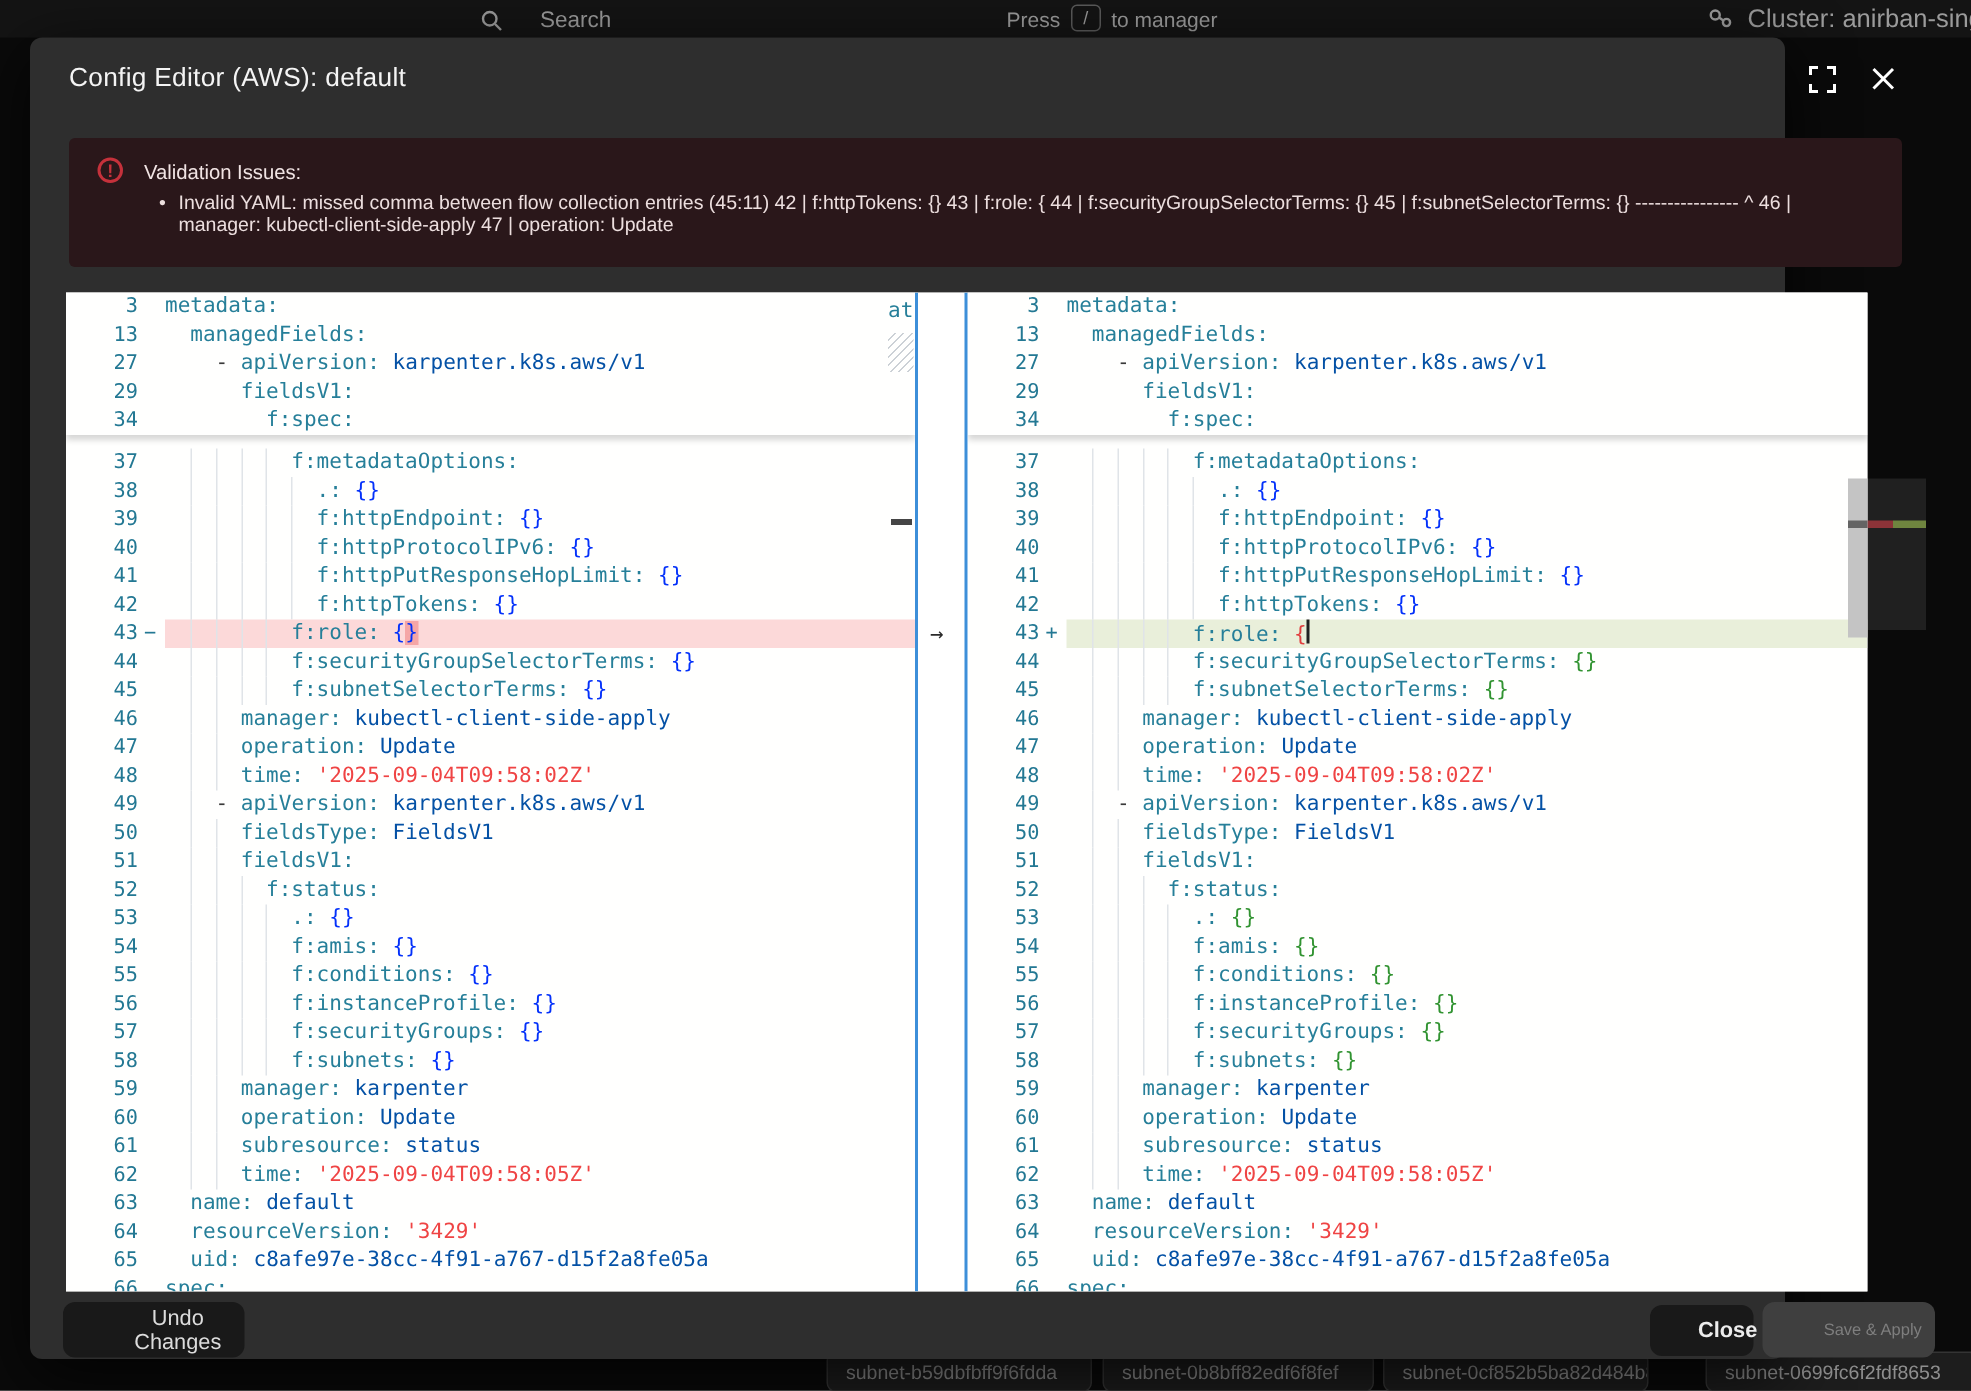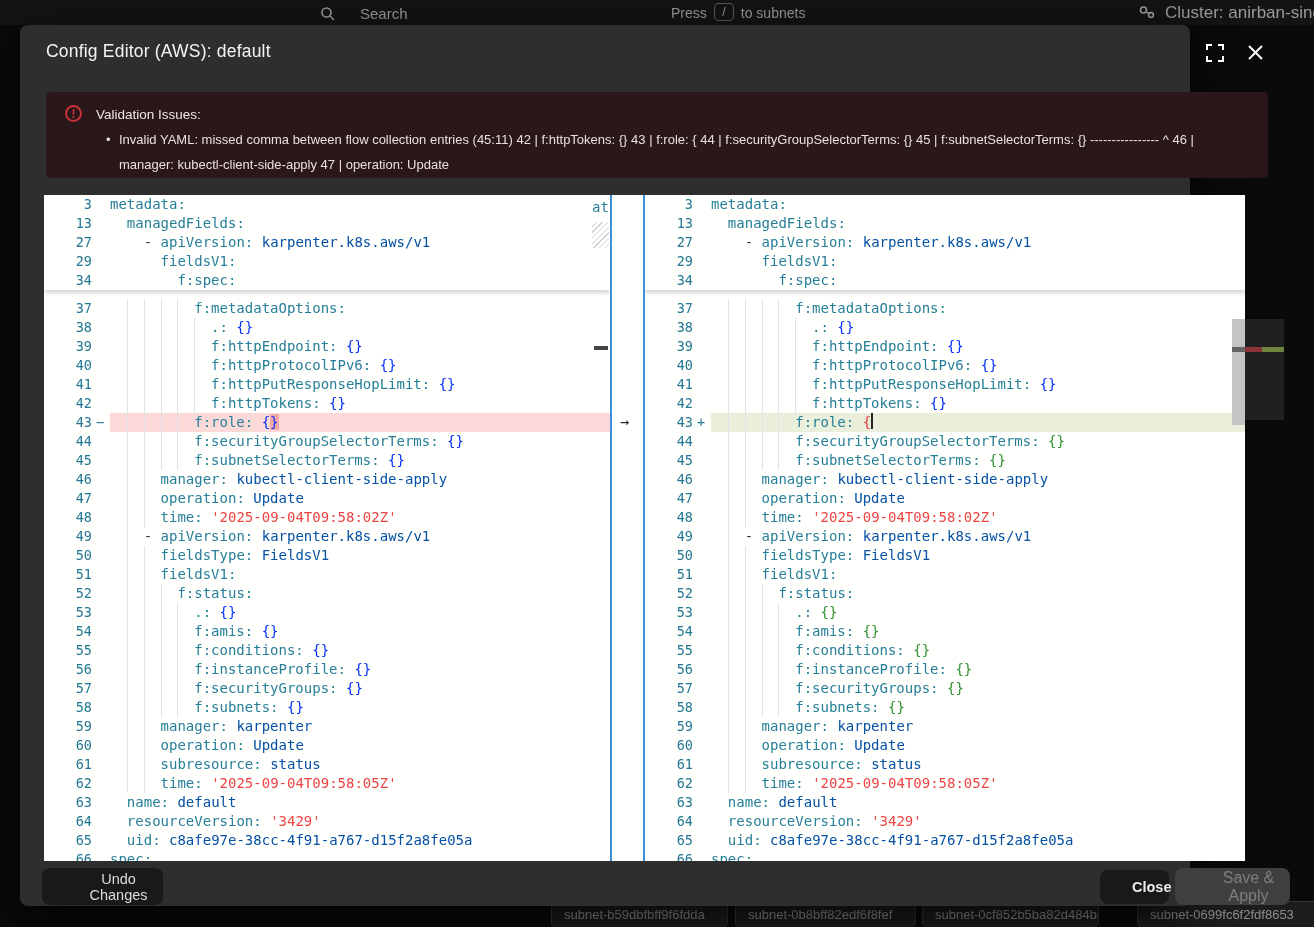--- a/index.html
+++ b/index.html
@@ -22,21 +22,21 @@
   .modal-title { position:absolute; left:26px; top:16px; font-size:17.5px; color:#f4f4f4; font-weight:500; letter-spacing:.2px; }
   .icon-btn { position:absolute; width:22px; height:22px; display:flex; align-items:center; justify-content:center; cursor:pointer; }
   .fs-btn { left:1184px; top:17px; }
   .x-btn  { left:1224px; top:16px; color:#ffffff; font-size:20px; }
 
   
   .banner { position:absolute; left:26px; top:67px; width:1222px; height:86px; background:#2a171a; border-radius:4px; }
   .banner-icon { position:absolute; left:19px; top:13px; width:17px; height:17px; border:2px solid #c5313b; border-radius:50%;
                  color:#c5313b; font-size:12px; font-weight:bold; display:flex; align-items:center; justify-content:center; }
   .banner-title { position:absolute; left:50px; top:15px; font-size:13.5px; color:#f1e4e4; }
-  .banner-bullet { position:absolute; left:60px; top:35px; width:1130px; font-size:13px; line-height:25px; color:#ecdede; padding-left:13px; }
+  .banner-bullet { position:absolute; left:60px; top:35px; width:1130px; font-size:13px; line-height:15px; color:#ecdede; padding-left:13px; }
   .banner-bullet::before { content:"•"; position:absolute; left:0; top:0; }
 
   
   .editor { position:absolute; left:24px; top:170px; width:1201px; height:666px; background:#fffffe;
             font-family:"DejaVu Sans Mono", monospace; font-size:14px; line-height:19px; overflow:hidden; }
   .pane { position:absolute; top:0; height:666px; overflow:hidden; background:#fffffe; }
   .pane-left  { left:0;   width:566px; }
   .pane-right { left:601px; width:600px; }
   .sticky { position:absolute; left:0; top:0; right:0; background:#fffffe; z-index:3; box-shadow:0 3px 4px rgba(0,0,0,.16); }
   .rows { position:absolute; left:0; top:95px; right:0; padding-top:9px; }
@@ -77,41 +77,41 @@
   
   .ruler { position:absolute; left:1225px; top:170px; width:49px; height:666px; }
   .ruler-viewport { position:absolute; left:0; top:124px; width:39px; height:101px; background:rgba(255,255,255,.09); }
   .ruler-red   { position:absolute; left:0;  top:152px; width:17px; height:5px; background:#8c3338; }
   .ruler-green { position:absolute; left:17px; top:152px; width:22px; height:5px; background:#6f853f; }
 
   
   .btn { position:absolute; border:none; border-radius:8px; font-family:"Liberation Sans",sans-serif; cursor:pointer;padding-left:32px; }
   .undo-btn { left:22px; top:843px; width:121px; height:37px; background:#191919; color:#dcdcdc; font-size:14.5px; }
   .close-btn { left:1080px; top:845px; width:69px; height:34px; background:#191919; color:#ececec; font-size:14.5px;font-weight:bold; }
-  .save-btn { left:1155px; top:843px; width:115px; height:37px; background:#3f3f3f; color:#7e7e7e; font-size:16px; cursor:default; }
+  .save-btn { left:1155px; top:843px; width:115px; height:37px; background:#3f3f3f; color:#7e7e7e; font-size:11px; cursor:default; }
 
   svg { display:block; }
 </style>
 </head>
 <body>
 
 <div class="topbar">
   <div class="search-wrap">
     <span>
       <svg width="16" height="16" viewBox="0 0 16 16">
           <circle cx="6.5" cy="6.5" r="4.5" fill="none" stroke="#9b9b9b" stroke-width="1.6"></circle>
           <line x1="10" y1="10" x2="14" y2="14" stroke="#9b9b9b" stroke-width="1.6"></line>
         </svg>
     </span>
     <span class="search-label">Search</span>
   </div>
   <div class="press-wrap">
     <span>Press</span>
     <span class="key-badge">/</span>
-    <span>to subnets</span>
+    <span>to manager</span>
   </div>
   <div class="cluster-wrap">
     <span>
       <svg width="18" height="18" viewBox="0 0 18 18">
           <circle cx="5.5" cy="7" r="3" fill="none" stroke="#9b9b9b" stroke-width="1.6"></circle>
           <circle cx="13" cy="12" r="2.4" fill="none" stroke="#9b9b9b" stroke-width="1.6"></circle>
           <line x1="8" y1="8.6" x2="10.9" y2="10.6" stroke="#9b9b9b" stroke-width="1.6"></line>
         </svg>
     </span>
     <span>Cluster: anirban-singh</span>

